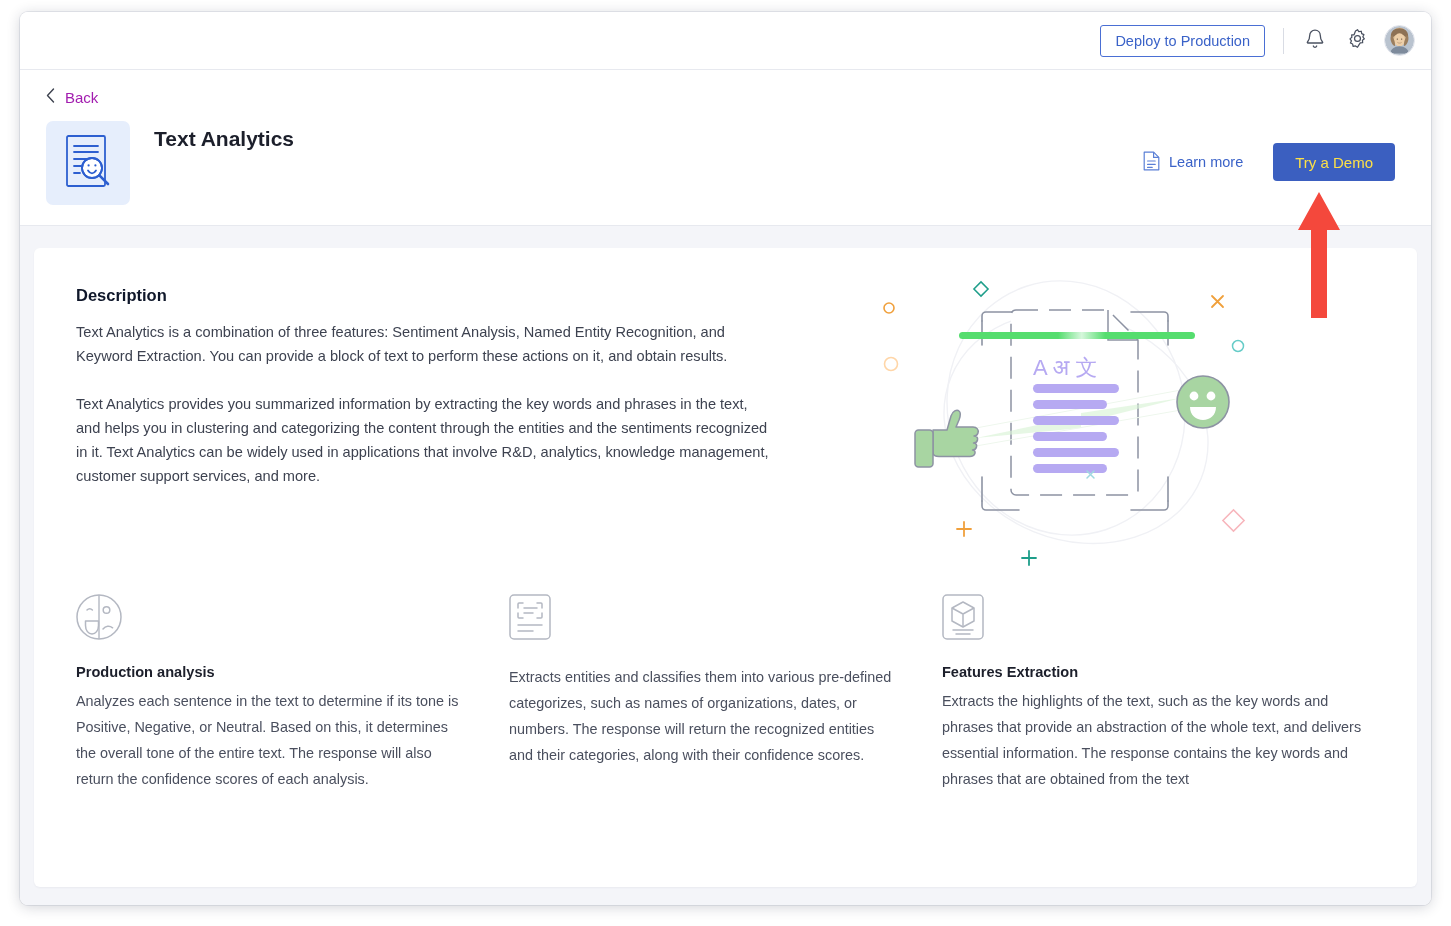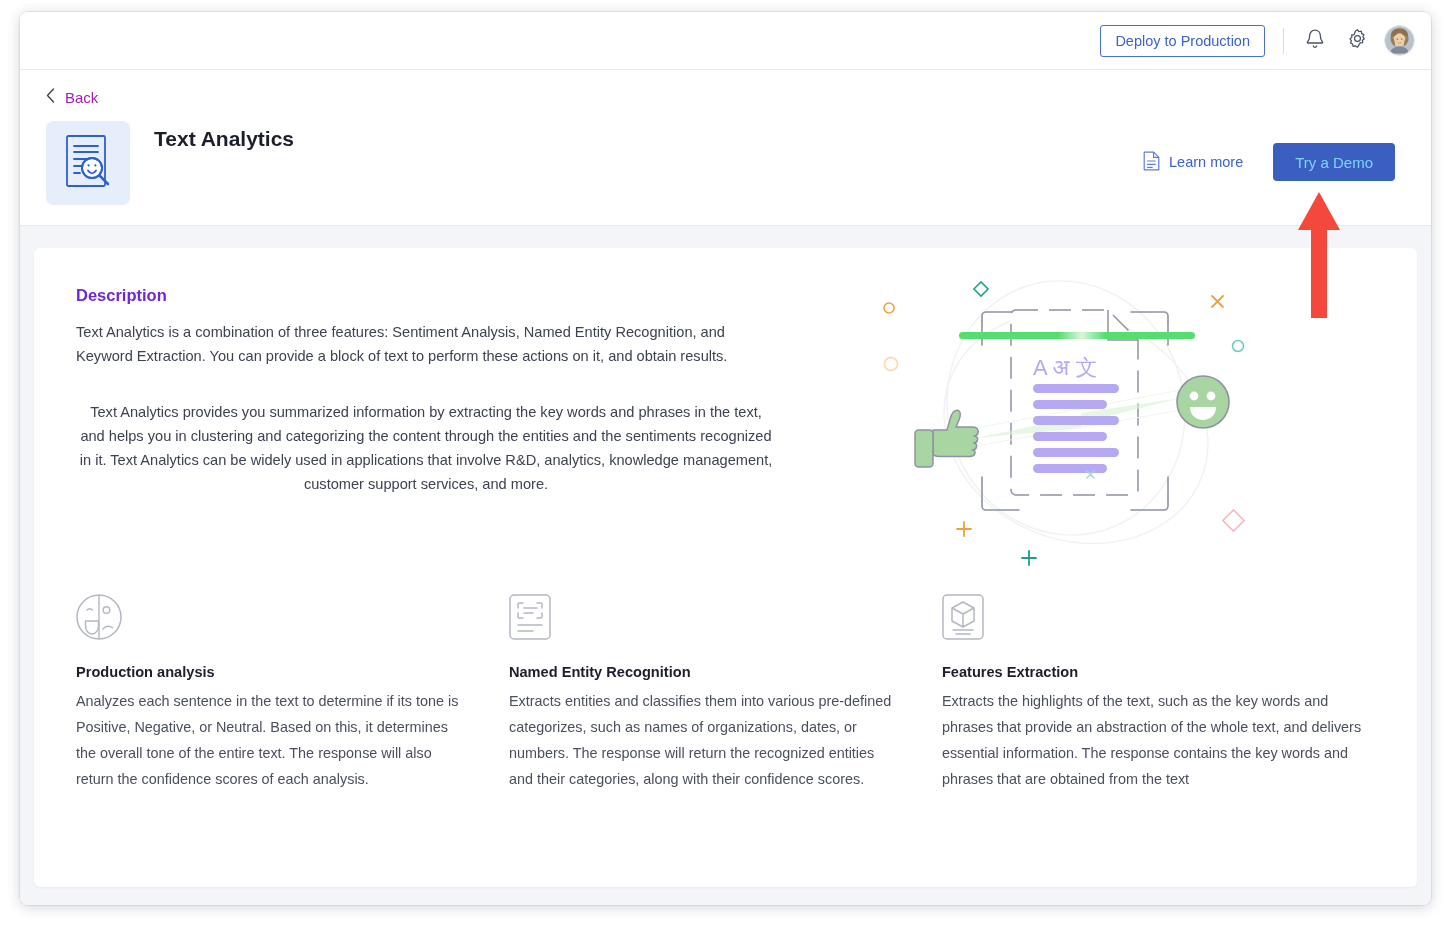--- a/index.html
+++ b/index.html
@@ -129,21 +129,21 @@
     align-items: center;
     gap: 9px;
     color: #3a62c8;
     font-size: 14.5px;
     cursor: pointer;
   }
   .demo-btn {
     height: 38px;
     padding: 0 22px;
     background: #3b5fc0;
-    color: #7dd3fc;
+    color: #fde047;
     border: none;
     border-radius: 4px;
     font-size: 15px;
     font-family: "Liberation Sans", sans-serif;
     cursor: pointer;
     white-space: nowrap;
   }
 
   
   .body-area {
@@ -157,34 +157,34 @@
     border-radius: 6px;
     height: 100%;
     padding: 38px 42px 0 42px;
     position: relative;
     box-shadow: 0 1px 2px rgba(40,45,70,0.05);
   }
 
   .section-title {
     font-size: 16.5px;
     font-weight: bold;
-    color: #6d28d9;
+    color: #0f172a;
   }
   .desc-wrap {
     display: flex;
     align-items: flex-start;
   }
   .desc-col { width: 700px; flex: 0 0 700px; }
   .desc-p {
     font-size: 14.6px;
     line-height: 24px;
     color: #3d4250;
     margin-top: 15px;
   }
-  .desc-p.second { margin-top: 32px; text-align: center; }
+  .desc-p.second { margin-top: 24px; }
 
   .illus-col {
     flex: 1;
     display: flex;
     justify-content: center;
     margin-top: -18px;
   }
 
   
   .kf-title { margin-top: 56px; font-size: 16.5px; font-weight: bold; color:#1c1f2b; }
@@ -428,21 +428,20 @@
               <g stroke-linecap="round">
                 <path d="M9 14v-4a1 1 0 011-1h4"></path>
                 <path d="M33 14v-4a1 1 0 00-1-1h-4"></path>
                 <path d="M9 19v4a1 1 0 001 1h4"></path>
                 <path d="M33 19v4a1 1 0 01-1 1h-4"></path>
                 <path d="M15 14h13M15 19h9"></path>
                 <path d="M9 31h24M9 37h15"></path>
               </g>
             </svg>
           </div>
-          <div class="feat-name">Named Entity Recognition</div>
           <div class="feat-desc">Extracts entities and classifies them into various pre-defined categorizes, such as names of organizations, dates, or numbers. The response will return the recognized entities and their categories, along with their confidence scores.</div>
         </div>
 
         <div class="feature">
           <div class="feat-icon">
             <svg width="42" height="46" viewBox="0 0 42 46" fill="none" stroke="#b4b8c2" stroke-width="1.5">
               <rect x="1" y="1" width="40" height="44" rx="4"></rect>
               <path d="M21 8l11 6v13l-11 6-11-6V14z" stroke-linejoin="round"></path>
               <path d="M10 14l11 6 11-6M21 20v13" stroke-linejoin="round"></path>
               <path d="M11 36h20M14 40h14" stroke-linecap="round"></path>

